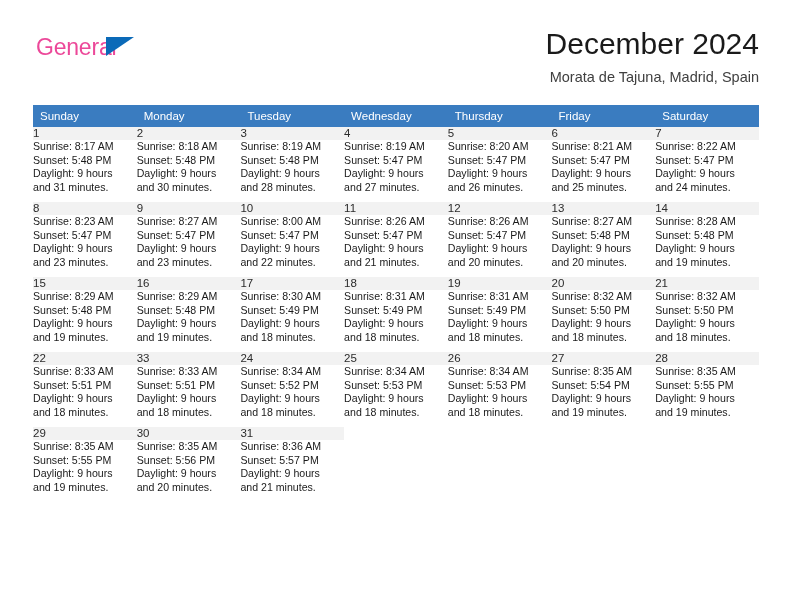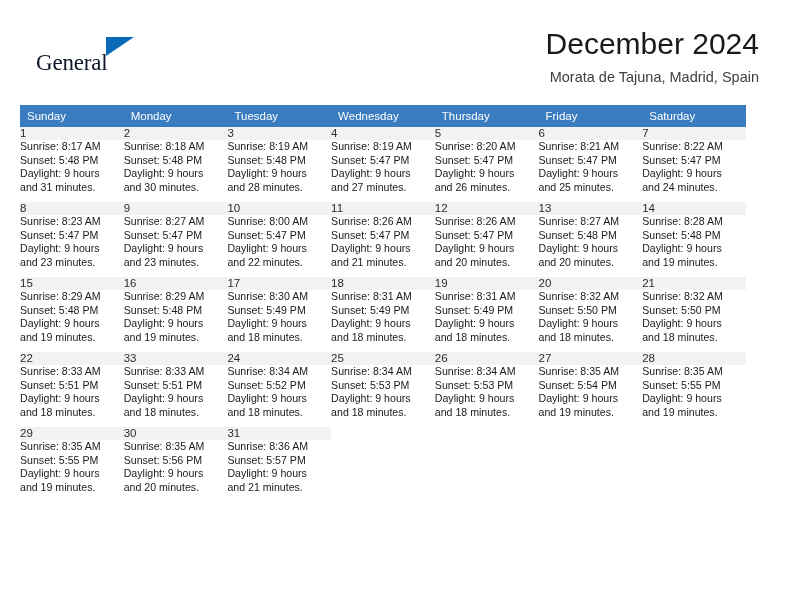--- a/index.html
+++ b/index.html
@@ -33,25 +33,25 @@
   .brand {
     position: absolute;
     left: 0;
     top: 8px;
     width: 190px;
     height: 56px;
   }
   .brand-general {
     position: absolute;
     left: 3px;
-    top: 16px;
+    top: 0px;
     font-size: 23px;
     letter-spacing: -0.2px;
-    color: #0f172a;
-    font-family: Liberation Serif, serif;
+    color: #ec4899;
+    font-family: Liberation Sans, sans-serif;
   }
   .brand-tri {
     position: absolute;
     left: 73px;
     top: 3px;
     width: 0;
     height: 0;
     border-left: 28px solid #0b6ab8;
     border-bottom: 19px solid transparent;
   }
@@ -83,21 +83,21 @@
     font-size: 14.5px;
     color: #404040;
     line-height: 22px;
     margin-top: 4px;
     white-space: nowrap;
   }
 
   
   .calendar {
     position: absolute;
-    left: 20px;
+    left: 33px;
     top: 105px;
     width: 726px;
   }
   table.cal {
     border-collapse: collapse;
     table-layout: fixed;
     width: 726px;
   }
   table.cal th {
     background: #3a7cc0;

